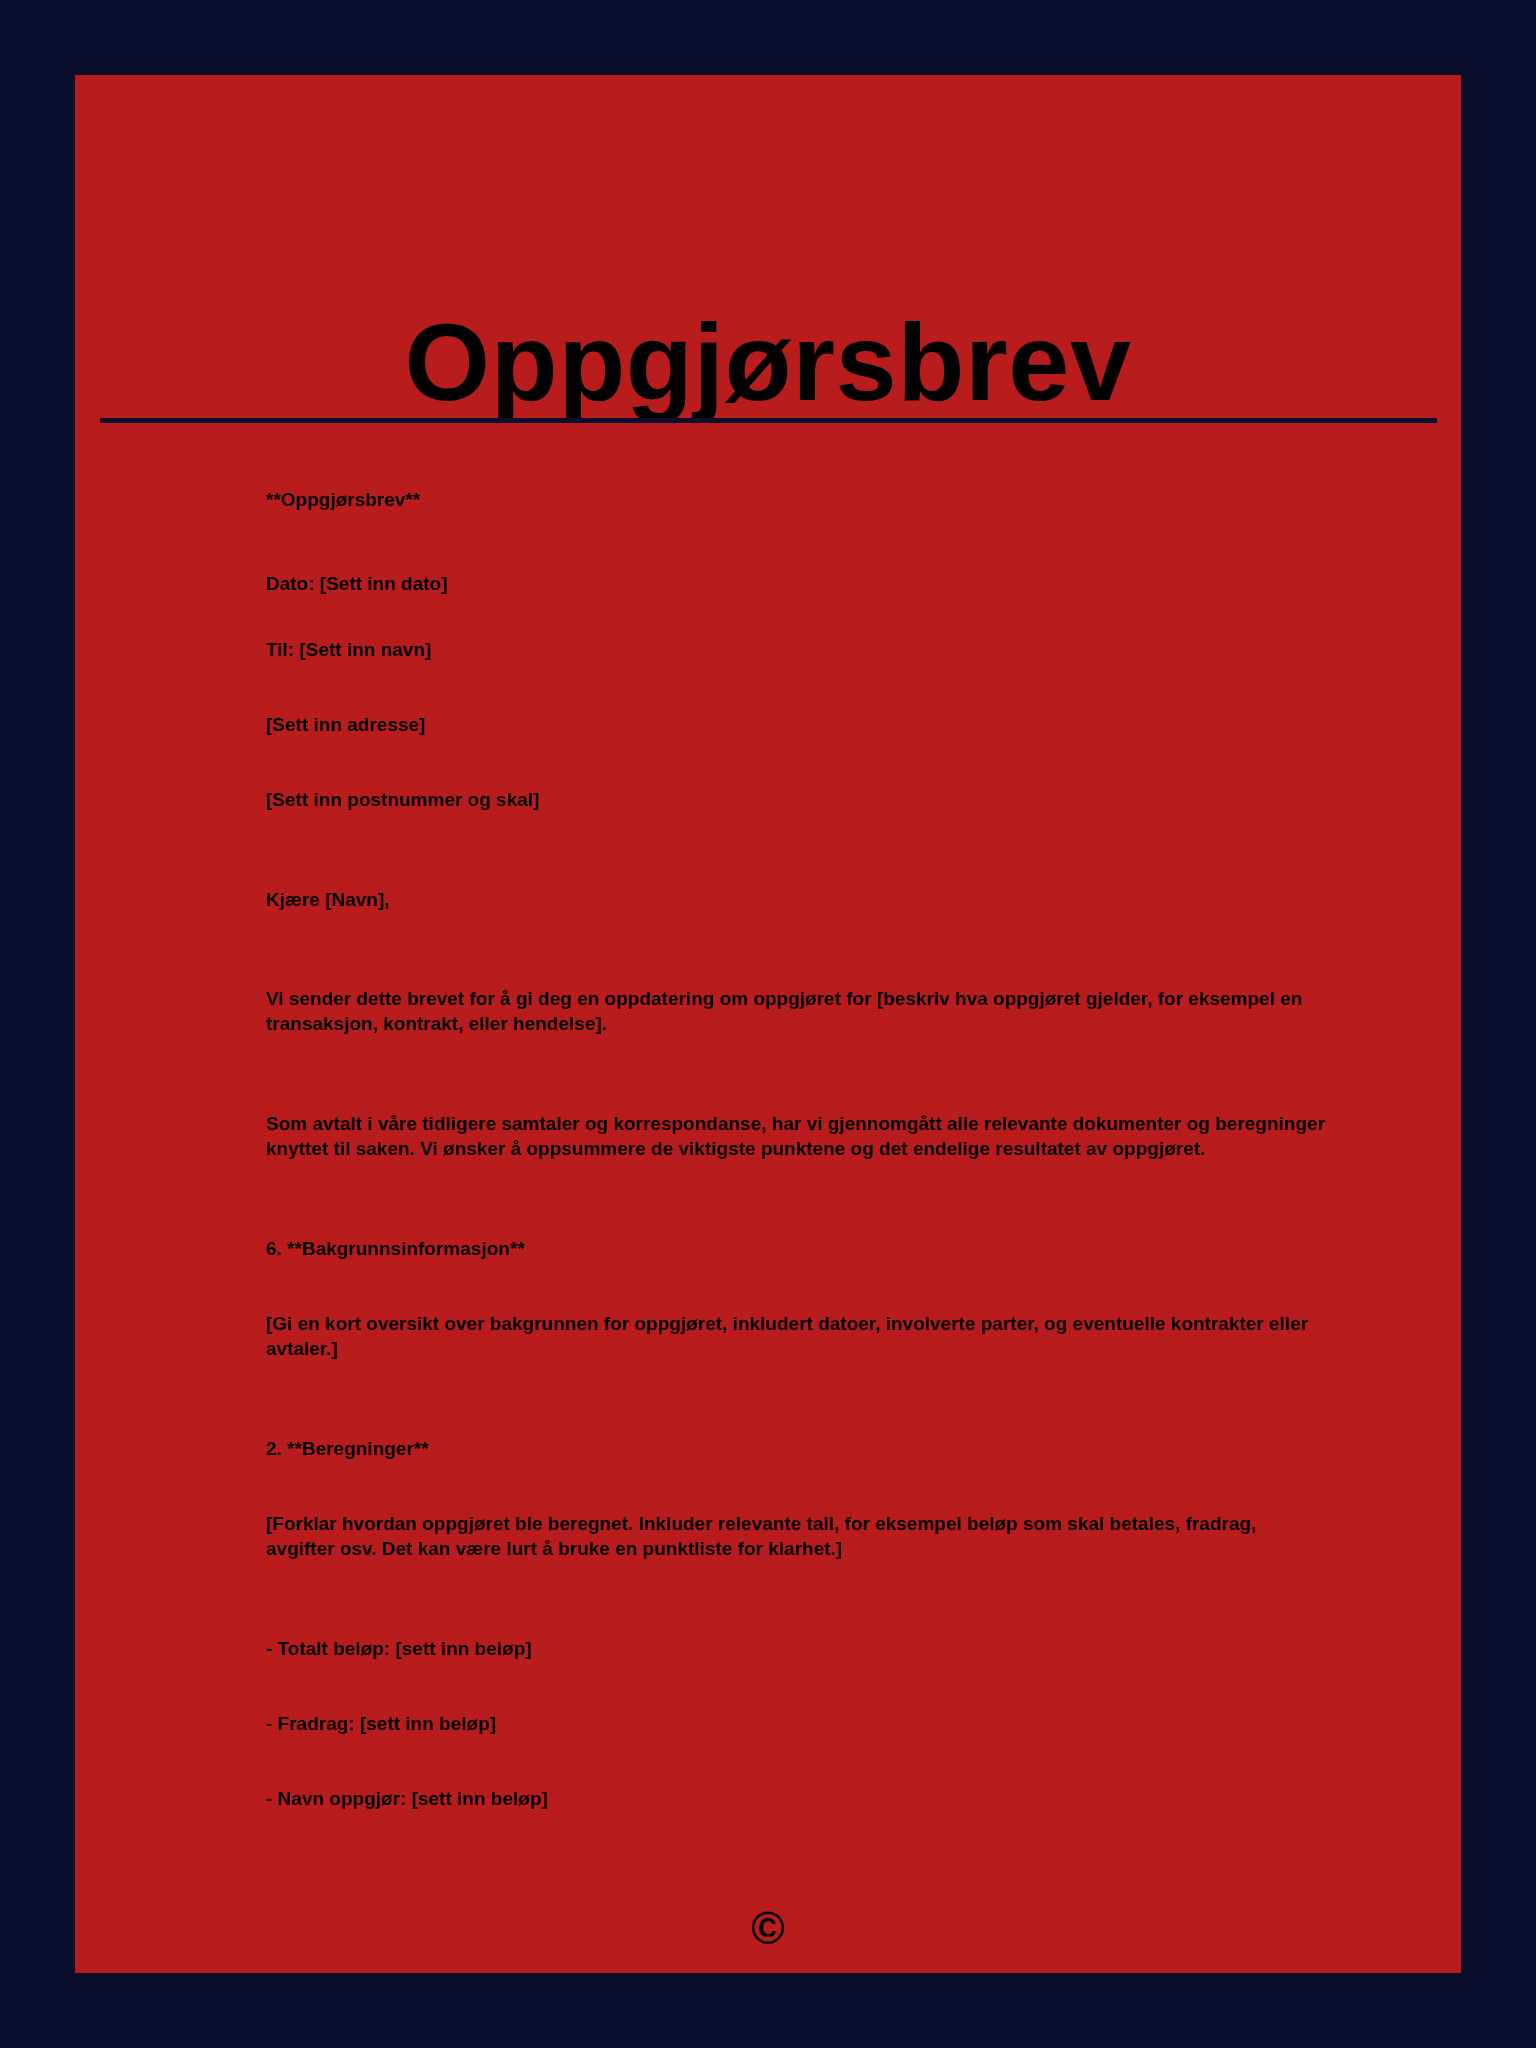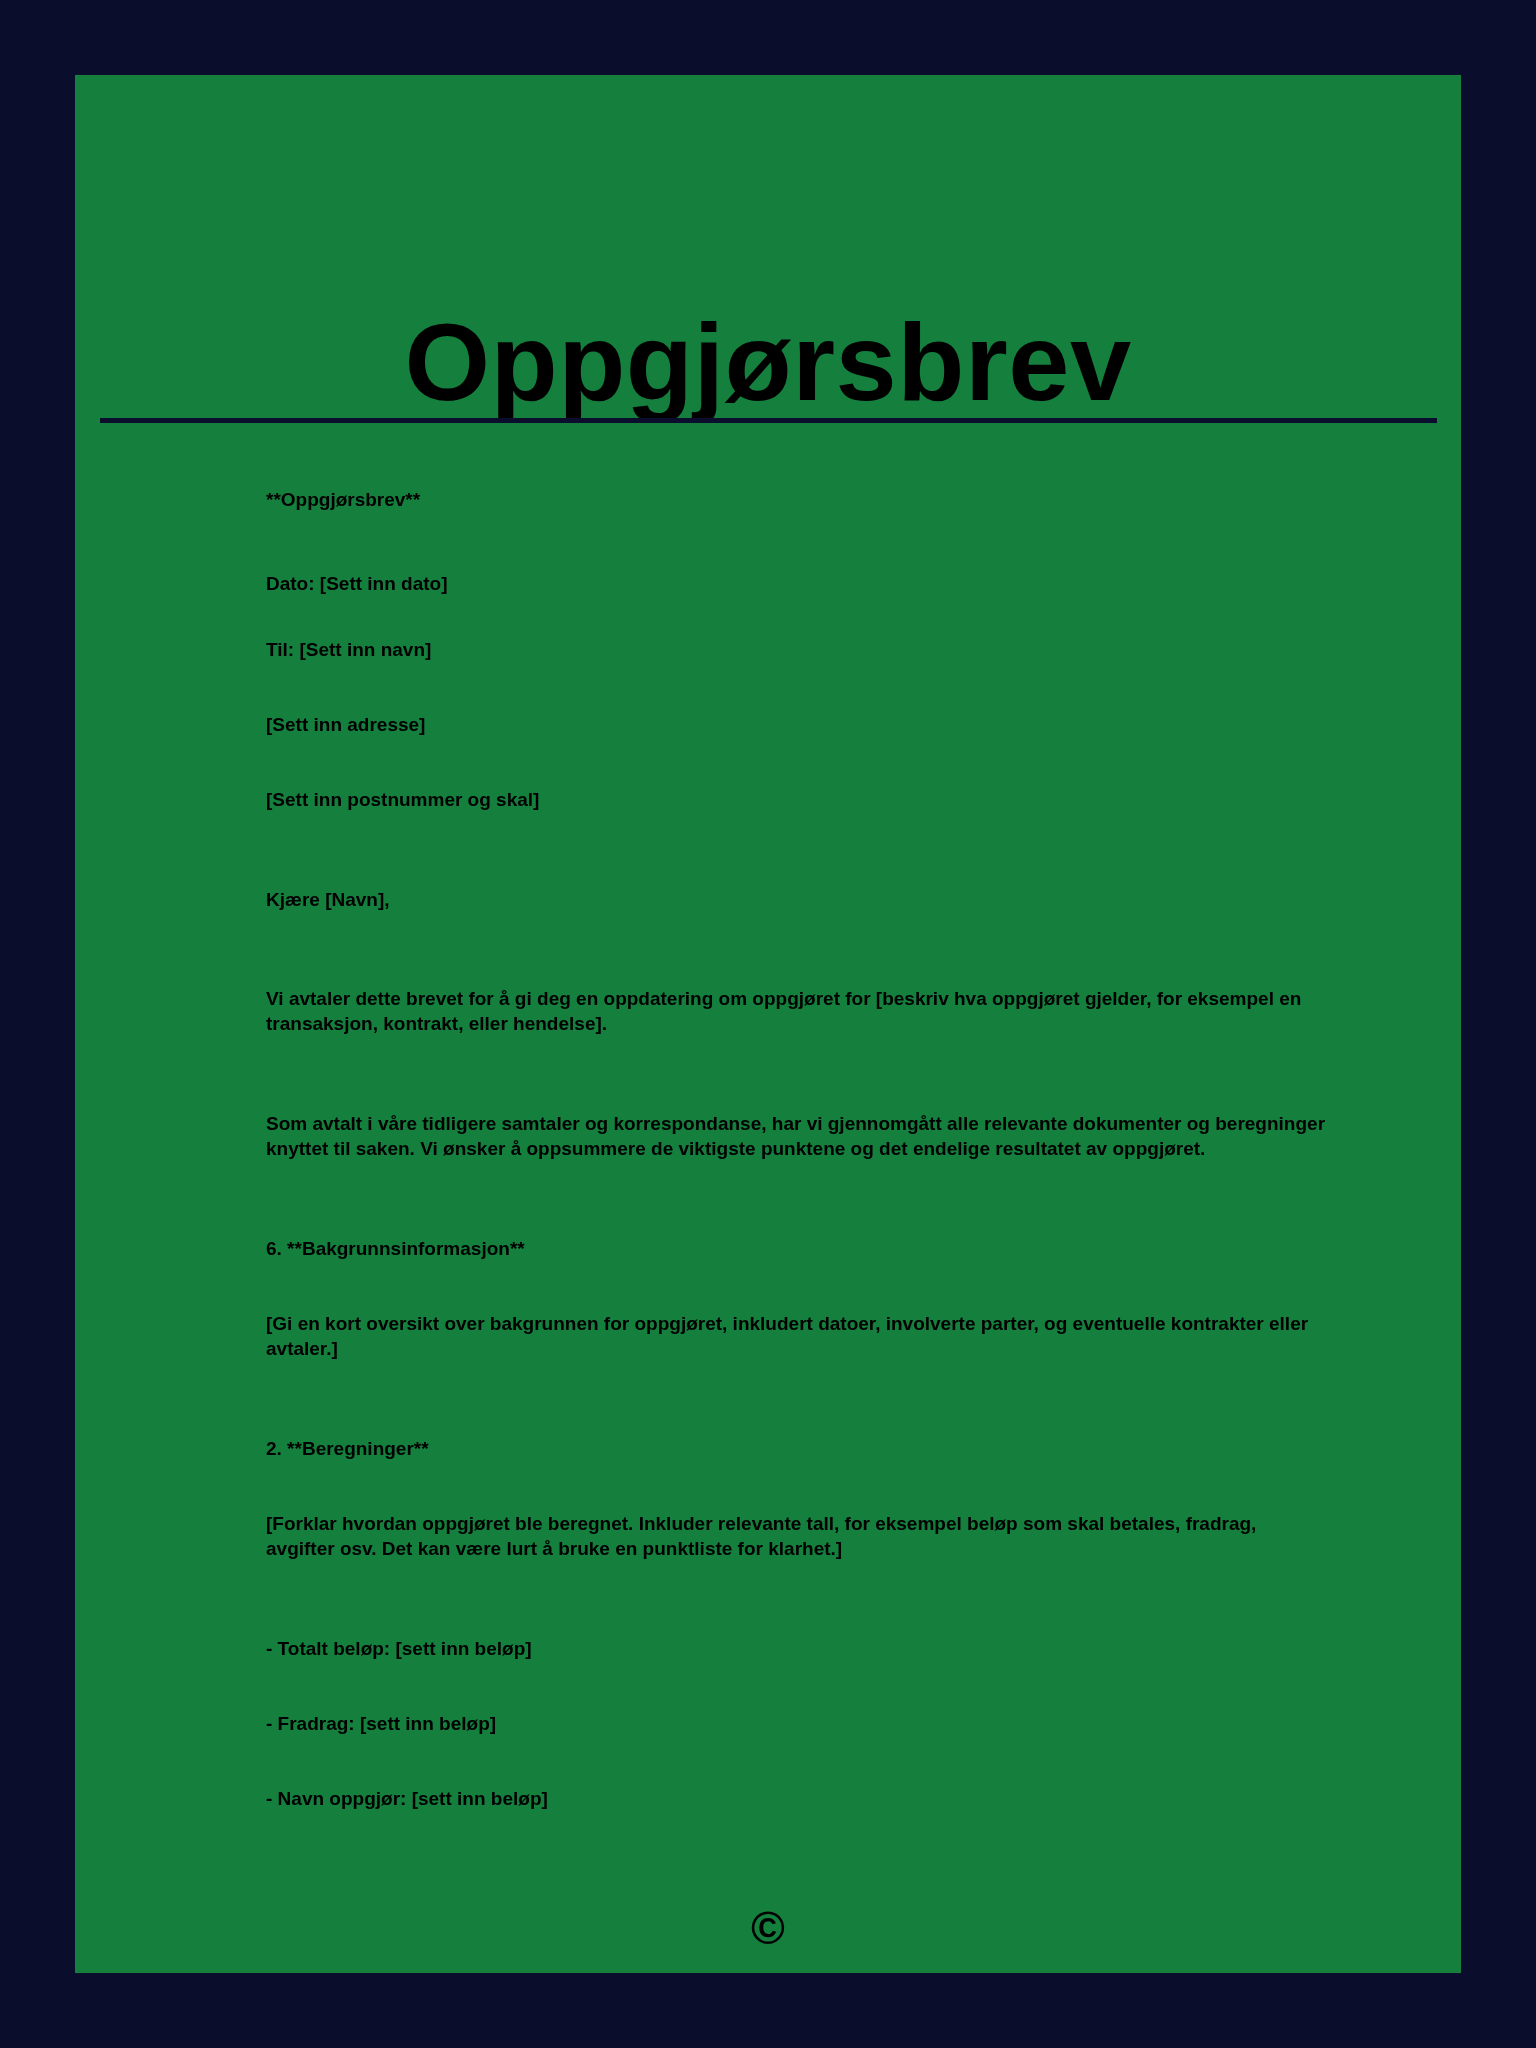--- a/index.html
+++ b/index.html
@@ -13,21 +13,21 @@
     position: relative;
     overflow: hidden;
     font-family: "Liberation Sans", sans-serif;
   }
   .page {
     position: absolute;
     left: 75px;
     top: 75px;
     width: 1386px;
     height: 1898px;
-    background: #15803d;
+    background: #b91c1c;
   }
   .title {
     position: absolute;
     left: 0;
     right: 0;
     top: 232px;
     text-align: center;
     font-size: 110px;
     font-weight: 700;
     color: #000;
@@ -81,21 +81,21 @@
   <h1 class="title">Oppgjørsbrev</h1>
   <div class="divider"></div>
 
   <div class="body">
     <p class="line" style="top:396px">**Oppgjørsbrev**</p>
     <p class="line" style="top:480px">Dato: [Sett inn dato]</p>
     <p class="line" style="top:546px">Til: [Sett inn navn]</p>
     <p class="line" style="top:621px">[Sett inn adresse]</p>
     <p class="line" style="top:696px">[Sett inn postnummer og skal]</p>
     <p class="line" style="top:796px">Kjære [Navn],</p>
-    <p class="line" style="top:895px">Vi avtaler dette brevet for å gi deg en oppdatering om oppgjøret for [beskriv hva oppgjøret gjelder, for eksempel en transaksjon, kontrakt, eller hendelse].</p>
+    <p class="line" style="top:895px">Vi sender dette brevet for å gi deg en oppdatering om oppgjøret for [beskriv hva oppgjøret gjelder, for eksempel en transaksjon, kontrakt, eller hendelse].</p>
     <p class="line" style="top:1020px">Som avtalt i våre tidligere samtaler og korrespondanse, har vi gjennomgått alle relevante dokumenter og beregninger knyttet til saken. Vi ønsker å oppsummere de viktigste punktene og det endelige resultatet av oppgjøret.</p>
     <p class="line" style="top:1145px">6. **Bakgrunnsinformasjon**</p>
     <p class="line" style="top:1220px">[Gi en kort oversikt over bakgrunnen for oppgjøret, inkludert datoer, involverte parter, og eventuelle kontrakter eller avtaler.]</p>
     <p class="line" style="top:1345px">2. **Beregninger**</p>
     <p class="line" style="top:1420px">[Forklar hvordan oppgjøret ble beregnet. Inkluder relevante tall, for eksempel beløp som skal betales, fradrag, avgifter osv. Det kan være lurt å bruke en punktliste for klarhet.]</p>
     <p class="line" style="top:1545px">- Totalt beløp: [sett inn beløp]</p>
     <p class="line" style="top:1620px">- Fradrag: [sett inn beløp]</p>
     <p class="line" style="top:1695px">- Navn oppgjør: [sett inn beløp]</p>
   </div>
 

